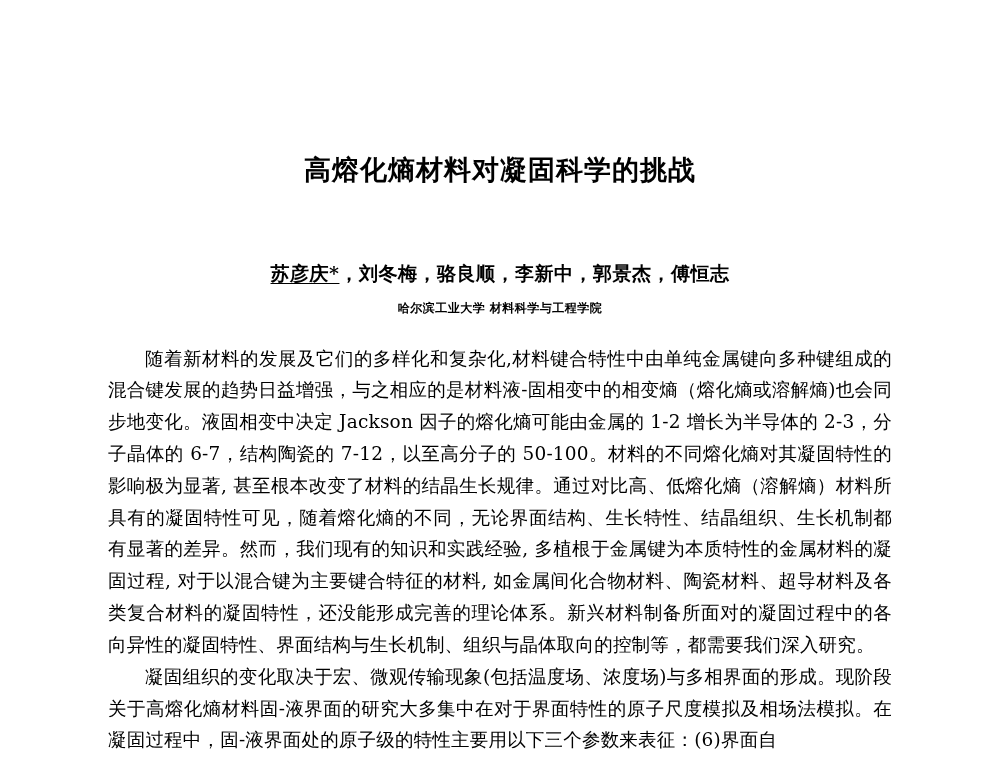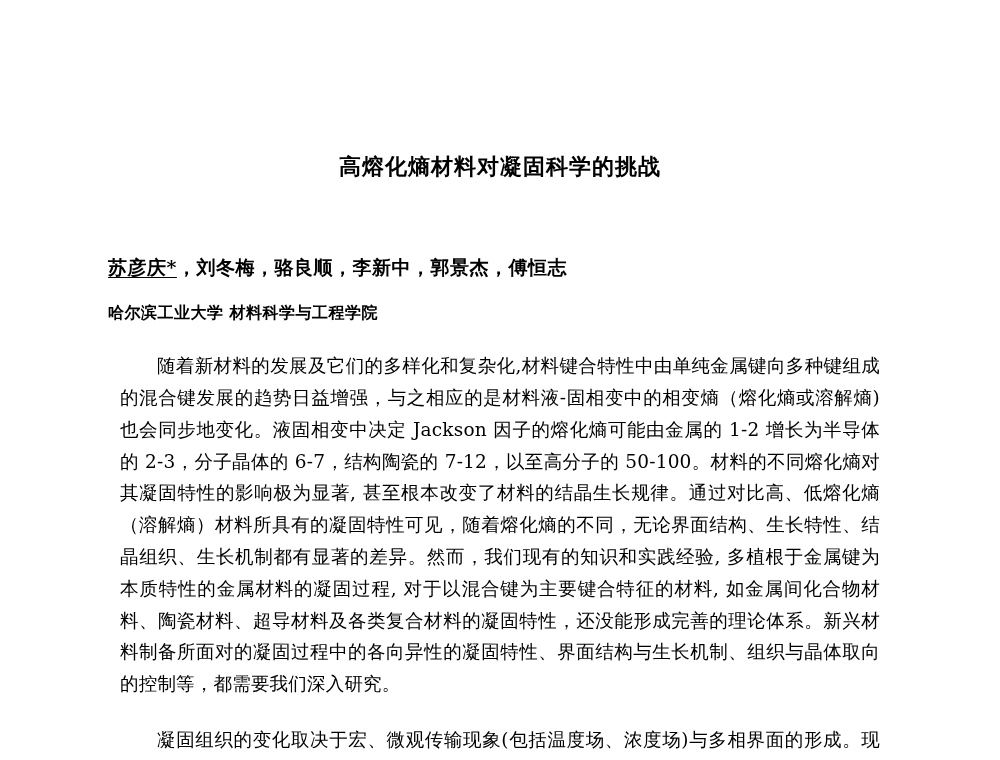--- a/index.html
+++ b/index.html
@@ -17,56 +17,57 @@
   .page {
     position: relative;
     width: 1000px;
     height: 760px;
     background: #ffffff;
     box-sizing: border-box;
     padding: 0 108px;
   }
   .title {
     text-align: center;
-    font-size: 22px;
+    font-size: 27px;
     font-weight: bold;
     letter-spacing: 1px;
     margin-top: 152px;
     line-height: 1.3;
     font-family: "DejaVu Serif", serif;
   }
   .authors-block {
     margin-top: 72px;
+    text-align: center;
   }
   .authors {
     font-size: 19px;
     font-weight: bold;
     line-height: 1.5;
     letter-spacing: 0.5px;
   }
   .authors .underlined {
     text-decoration: underline;
     text-underline-offset: 3px;
   }
   .affiliation {
-    font-size: 16px;
+    font-size: 12px;
     font-weight: bold;
-    margin-top: 22px;
+    margin-top: 12px;
     letter-spacing: 0.5px;
   }
   .body-text {
     margin-top: 26px;
     font-size: 18.5px;
     line-height: 1.72;
     text-align: justify;
     text-justify: inter-ideograph;
     letter-spacing: 0.2px;
   }
   .para {
-    margin: 12px;
+    margin: 0;
     text-indent: 2em;
   }
   .clip {
     position: relative;
     overflow: hidden;
     height: 120px;
   }
 </style>
 </head>
 <body>

